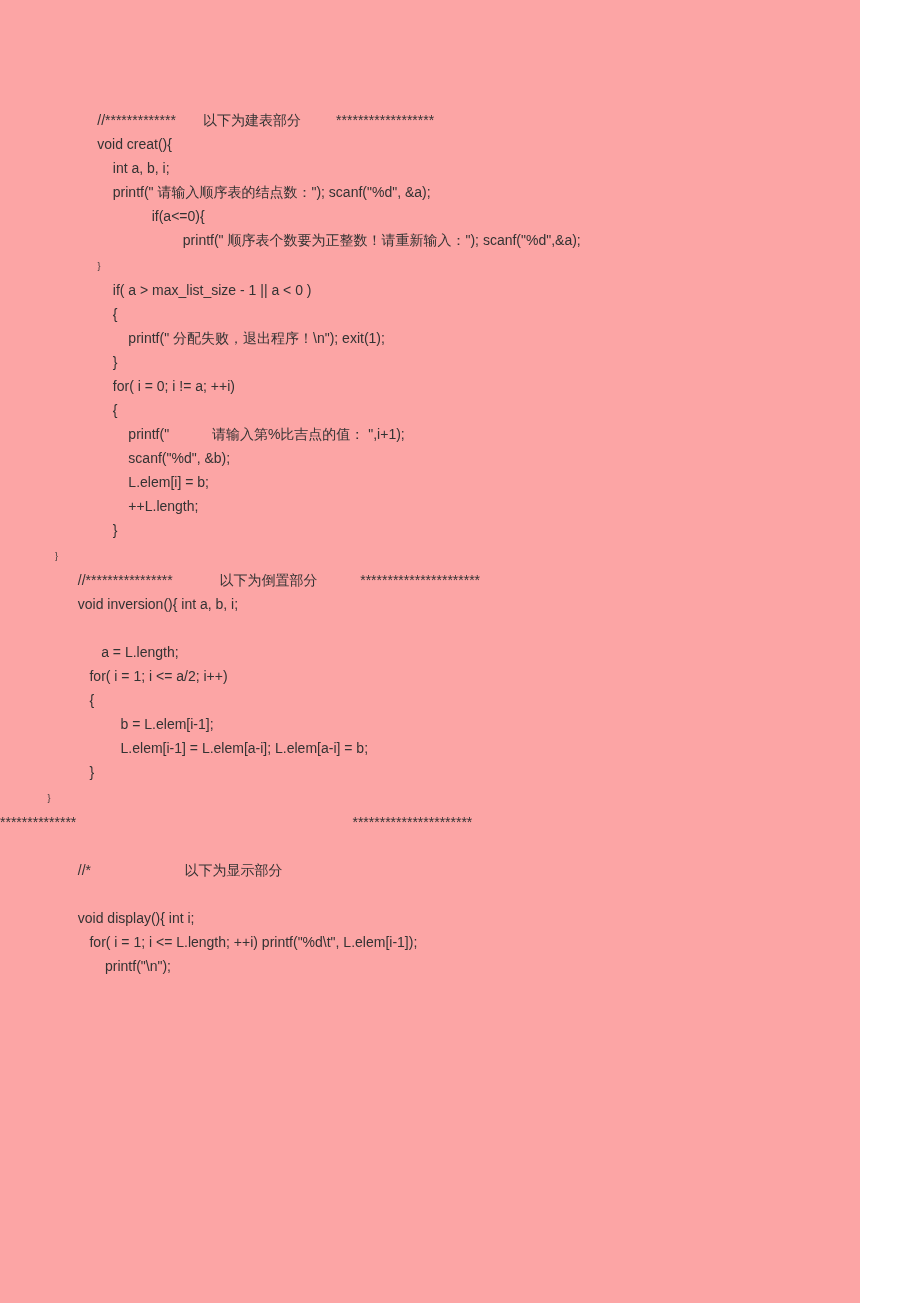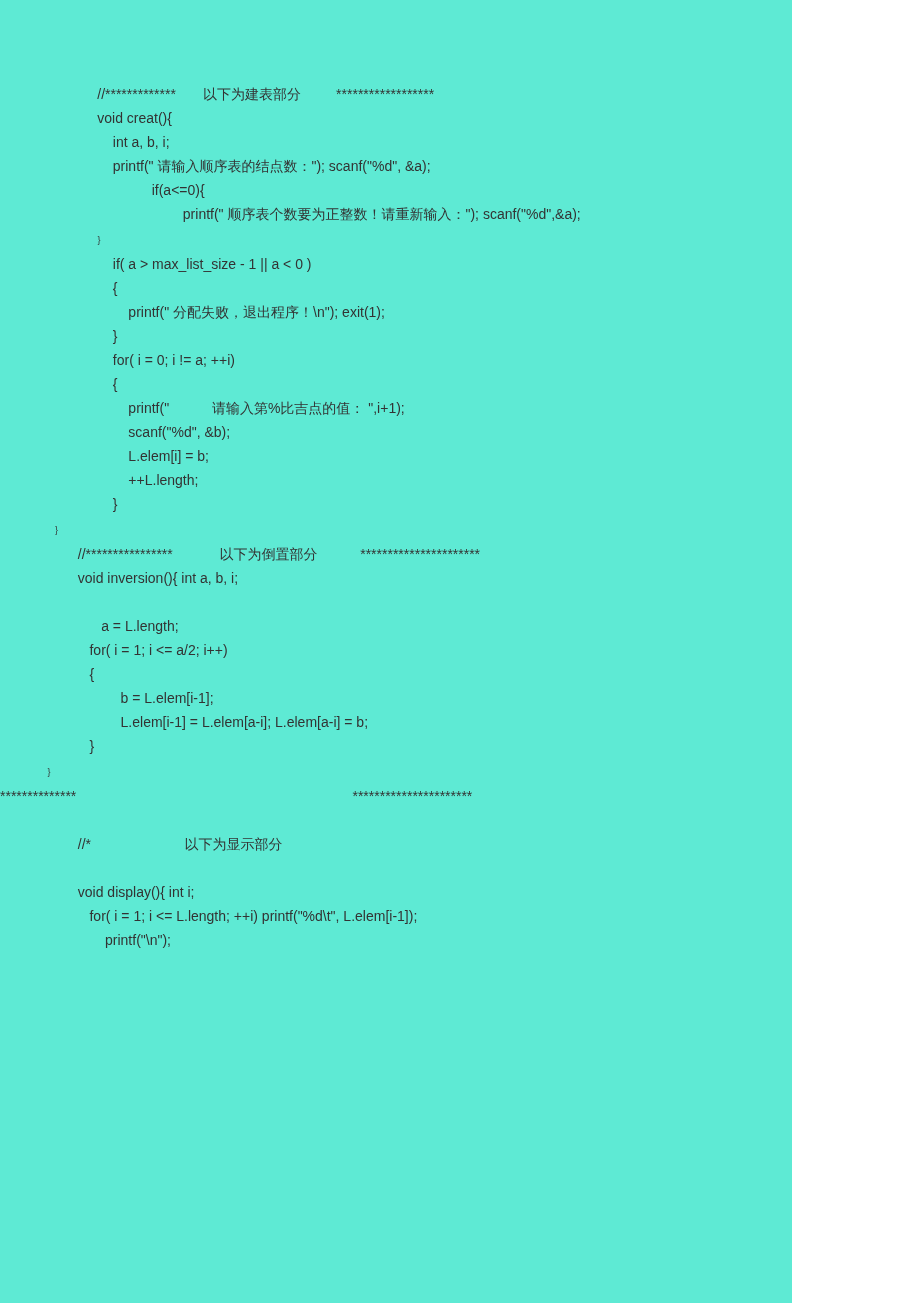--- a/index.html
+++ b/index.html
@@ -5,26 +5,26 @@
   body {
     margin: 0;
     padding: 0;
     background: #ffffff;
     font-family: "SimSun", "宋体", "Arial", sans-serif;
     font-size: 14px;
     color: #000000;
     line-height: 1.6;
   }
   .page {
-    width: 792px;
+    width: 860px;
     min-height: 1303px;
-    background: #5eead4;
+    background: #fca5a5;
     position: relative;
     box-sizing: border-box;
-    padding-top: 58px;
+    padding-top: 84px;
   }
   .code-block {
     white-space: pre;
     font-family: "SimSun", "宋体", "Arial", sans-serif;
     font-size: 14px;
     color: #333333;
     line-height: 24px;
   }
   .small {
     font-size: 9px;

